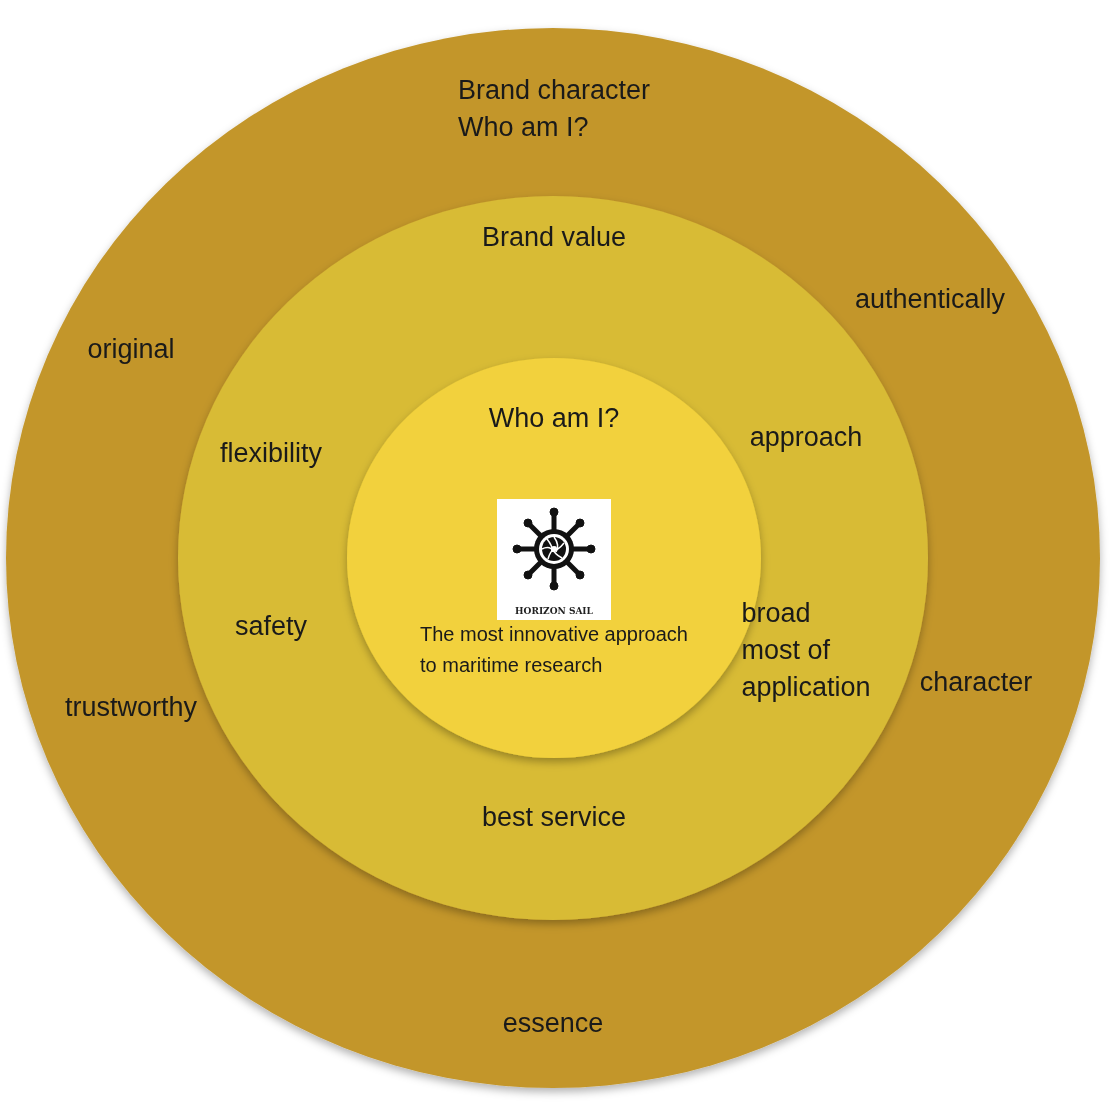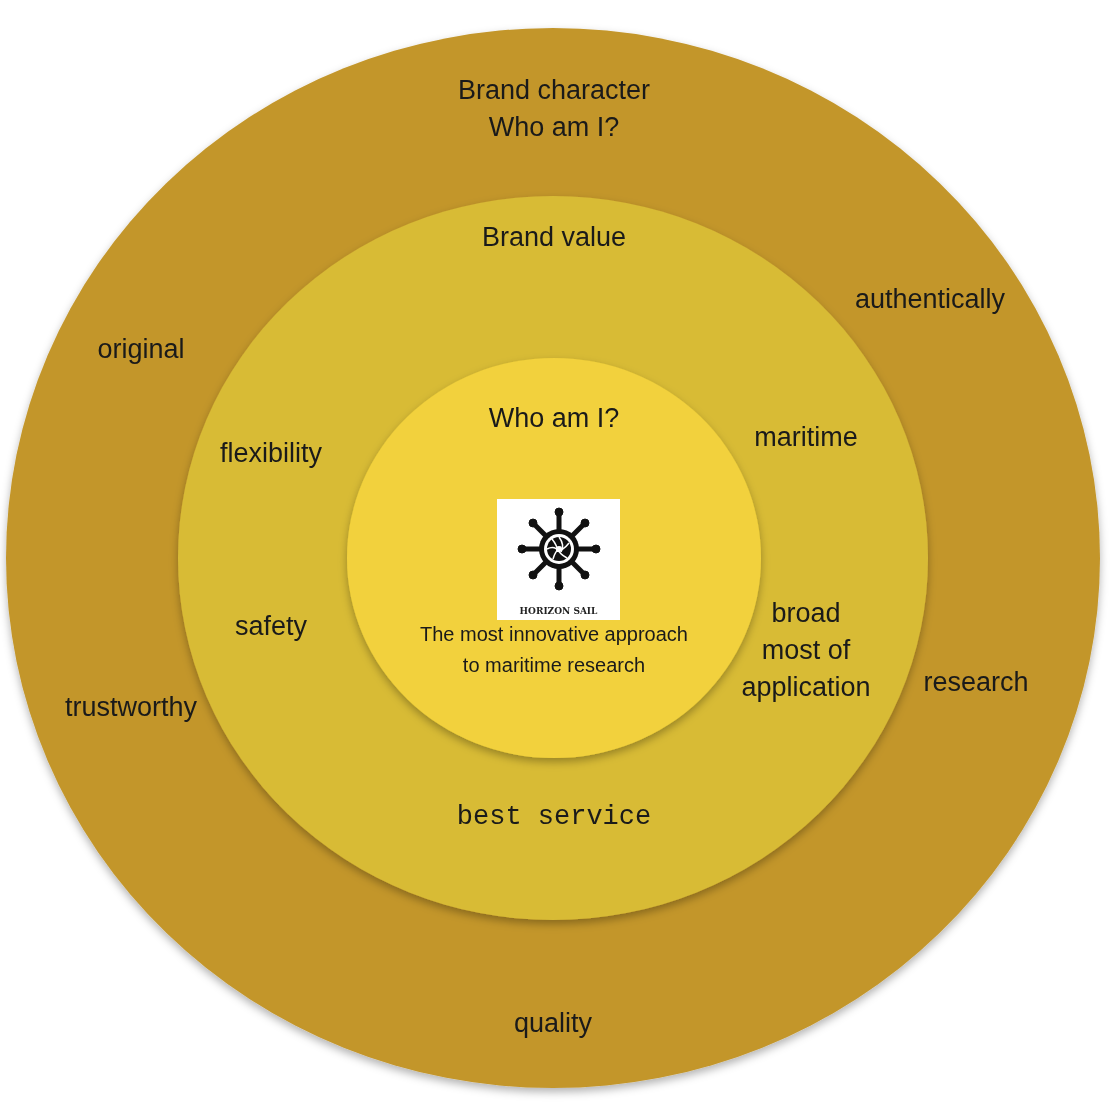--- a/index.html
+++ b/index.html
@@ -1,22 +1,22 @@
 <!DOCTYPE html>
 <html><head>
 <meta charset="utf-8">
 <style>
   html, body { margin: 0; padding: 0; background: #ffffff; }
   body { width: 1114px; height: 1114px; position: relative; overflow: hidden;
          font-family: "Liberation Sans", "DejaVu Sans", sans-serif; color: #1a1a1a; }
   svg.rings { position: absolute; left: 0; top: 0; }
-  .lbl { position: absolute; text-align: center; font-size: 27px; line-height: 37px;
+  .lbl { position: absolute; text-align: left; font-size: 27px; line-height: 37px;
          white-space: nowrap; transform: translateX(-50%); }
   .sm { font-size: 20px; line-height: 31px; }
-  .logo { position: absolute; left: 497px; top: 499px; width: 123px; height: 121px;
+  .logo { position: absolute; left: 497px; top: 499px; width: 114px; height: 121px;
           background: #ffffff; }
   .logo svg { display: block; margin: 8px auto 0; }
   .logo-text { position: absolute; left: 0; right: 0; bottom: 4px; text-align: center;
                font-family: "DejaVu Serif", serif; font-weight: bold; font-size: 9px; color: #222; }
 </style>
 </head>
 <body>
 
 <svg class="rings" width="1114" height="1114">
   <defs>
@@ -27,37 +27,37 @@
   <ellipse id="ring-outer" cx="553" cy="558" rx="547" ry="530" filter="url(#sh)" fill="#C3962C"></ellipse>
   <ellipse id="ring-middle" cx="553" cy="558" rx="375" ry="362" filter="url(#sh)" fill="#D8BB36"></ellipse>
   <ellipse id="ring-inner" cx="554" cy="558" rx="207" ry="200" filter="url(#sh)" fill="#F2D13C"></ellipse>
 </svg>
 
 <div class="lbl" style="left:554px; top:72px;">
   <div>Brand character</div>
   <div>Who am I?</div>
 </div>
 <div class="lbl" style="left:930px; top:281px;">authentically</div>
-<div class="lbl" style="left:141px; top:331px;">original</div>
+<div class="lbl" style="left:131px; top:331px;">original</div>
 <div class="lbl" style="left:131px; top:689px;">trustworthy</div>
-<div class="lbl" style="left:976px; top:664px;">research</div>
-<div class="lbl" style="left:553px; top:1005px;">quality</div>
+<div class="lbl" style="left:976px; top:664px;">character</div>
+<div class="lbl" style="left:553px; top:1005px;">essence</div>
 
 <div class="lbl" style="left:554px; top:219px;">
   <div>Brand value</div>
 </div>
 <div class="lbl" style="left:271px; top:435px;">flexibility</div>
-<div class="lbl" style="left:806px; top:419px;">maritime</div>
+<div class="lbl" style="left:806px; top:419px;">approach</div>
 <div class="lbl" style="left:271px; top:608px;">safety</div>
 <div class="lbl" style="left:806px; top:595px;">
   <div>broad</div>
   <div>most of</div>
   <div>application</div>
 </div>
-<div class="lbl" style="left:554px; top:799px;font-family:Liberation Mono, monospace;">best service</div>
+<div class="lbl" style="left:554px; top:799px;">best service</div>
 
 <div class="lbl" style="left:554px; top:400px;">
   <div>Who am I?</div>
 </div>
 
 <div class="logo">
   <svg width="84" height="84" viewBox="-42 -42 84 84">
     <g fill="#111" stroke="#111">
       <g stroke-width="5" stroke-linecap="round">
         <line x1="0" y1="-36" x2="0" y2="36"></line>

